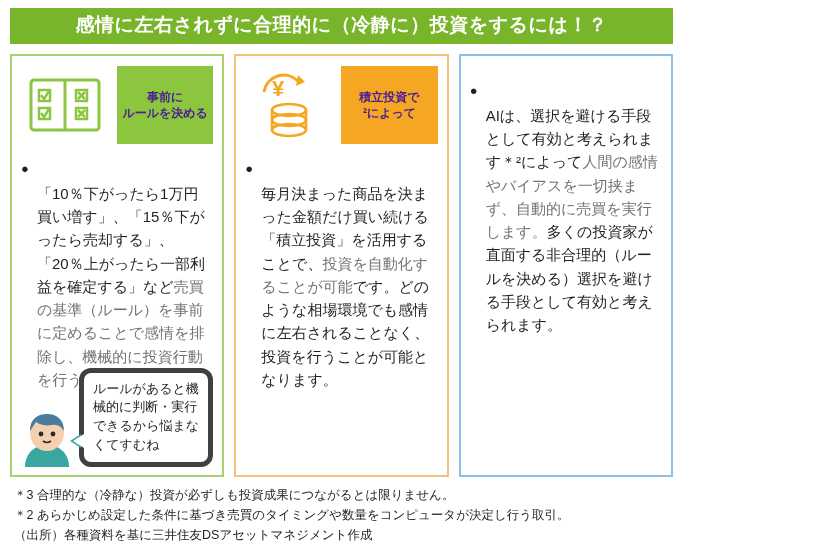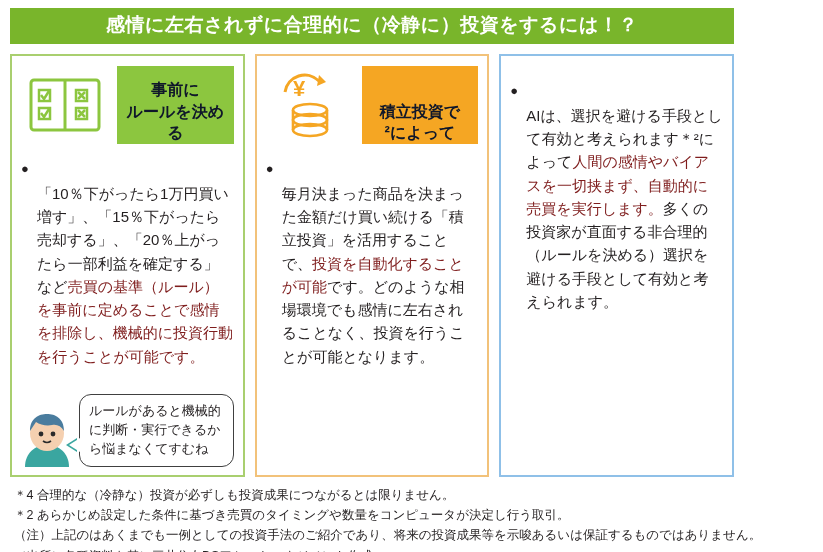--- a/index.html
+++ b/index.html
@@ -9,21 +9,21 @@
   body {
     width: 823px;
     height: 552px;
     background: #ffffff;
     font-family: "Liberation Sans", sans-serif;
     color: #231f20;
     overflow: hidden;
   }
   .page {
     position: relative;
-    width: 734px;
+    width: 673px;
     height: 552px;
     box-sizing: border-box;
     padding: 8px 0 0 10px;
   }
   
   .title-bar {
     background: #79b52b;
     color: #ffffff;
     font-size: 19px;
     font-weight: bold;
@@ -60,26 +60,26 @@
   .icon-box {
     width: 88px;
     flex: 0 0 88px;
     display: flex;
     align-items: center;
     justify-content: center;
   }
   .banner {
     flex: 1;
     display: flex;
-    align-items: flex-end;
+    align-items: center;
     justify-content: center;
     text-align: center;
-    color: #0f172a;
+    color: #4c1d95;
     font-weight: bold;
-    font-size: 16px;
+    font-size: 12px;
     line-height: 1.35;
     padding: 0 4px;
   }
   .banner-green  { background: #8cc63f; }
   .banner-orange { background: #f5a623; }
   .banner-blue   { background: #3d9fdc; }
 
   
   .body-text {
     margin-top: 14px;
@@ -90,42 +90,42 @@
   .bullet {
     flex: 0 0 16px;
     font-size: 13px;
     line-height: 1.75;
     color: #231f20;
   }
   .body-copy {
     flex: 1;
     margin-top: 24px;
   }
-  .hl-red { color: #7f1d1d; }
+  .hl-red { color: #737373; }
 
   
   .bubble-row {
     position: absolute;
     left: 9px;
     right: 9px;
     bottom: 8px;
     display: flex;
     align-items: flex-end;
     gap: 6px;
   }
   .avatar {
     flex: 0 0 52px;
     width: 52px;
     height: 56px;
     position: relative;
   }
   .bubble {
     position: relative;
     flex: 1;
-    border: 1px solid #404040;
+    border: 5px solid #404040;
     border-radius: 12px;
     padding: 7px 9px;
     font-size: 13px;
     line-height: 1.45;
     background: #ffffff;
     color: #231f20;
   }
   .bubble::after {
     content: "";
     position: absolute;
@@ -250,19 +250,18 @@
         <div class="body-copy">
           <span>AIは、選択を避ける手段として有効と考えられます＊²によって</span><span class="hl-red">人間の感情やバイアスを一切挟まず、自動的に売買を実行します。</span><span>多くの投資家が直面する非合理的（ルールを決める）選択を避ける手段として有効と考えられます。</span>
         </div>
       </div>
 
     </div>
 
   </div>
 
   <div class="notes">
-    <div>＊4 合理的な（冷静な）投資が必ずしも投資成果につながるとは限りません。</div>
+    <div>＊3 合理的な（冷静な）投資が必ずしも投資成果につながるとは限りません。</div>
     <div>＊2 あらかじめ設定した条件に基づき売買のタイミングや数量をコンピュータが決定し行う取引。</div>
-    <div>（注）上記のはあくまでも一例としての投資手法のご紹介であり、将来の投資成果等を示唆あるいは保証するものではありません。</div>
     <div>（出所）各種資料を基に三井住友DSアセットマネジメント作成</div>
   </div>
 
 </div>
 
 </body></html>

